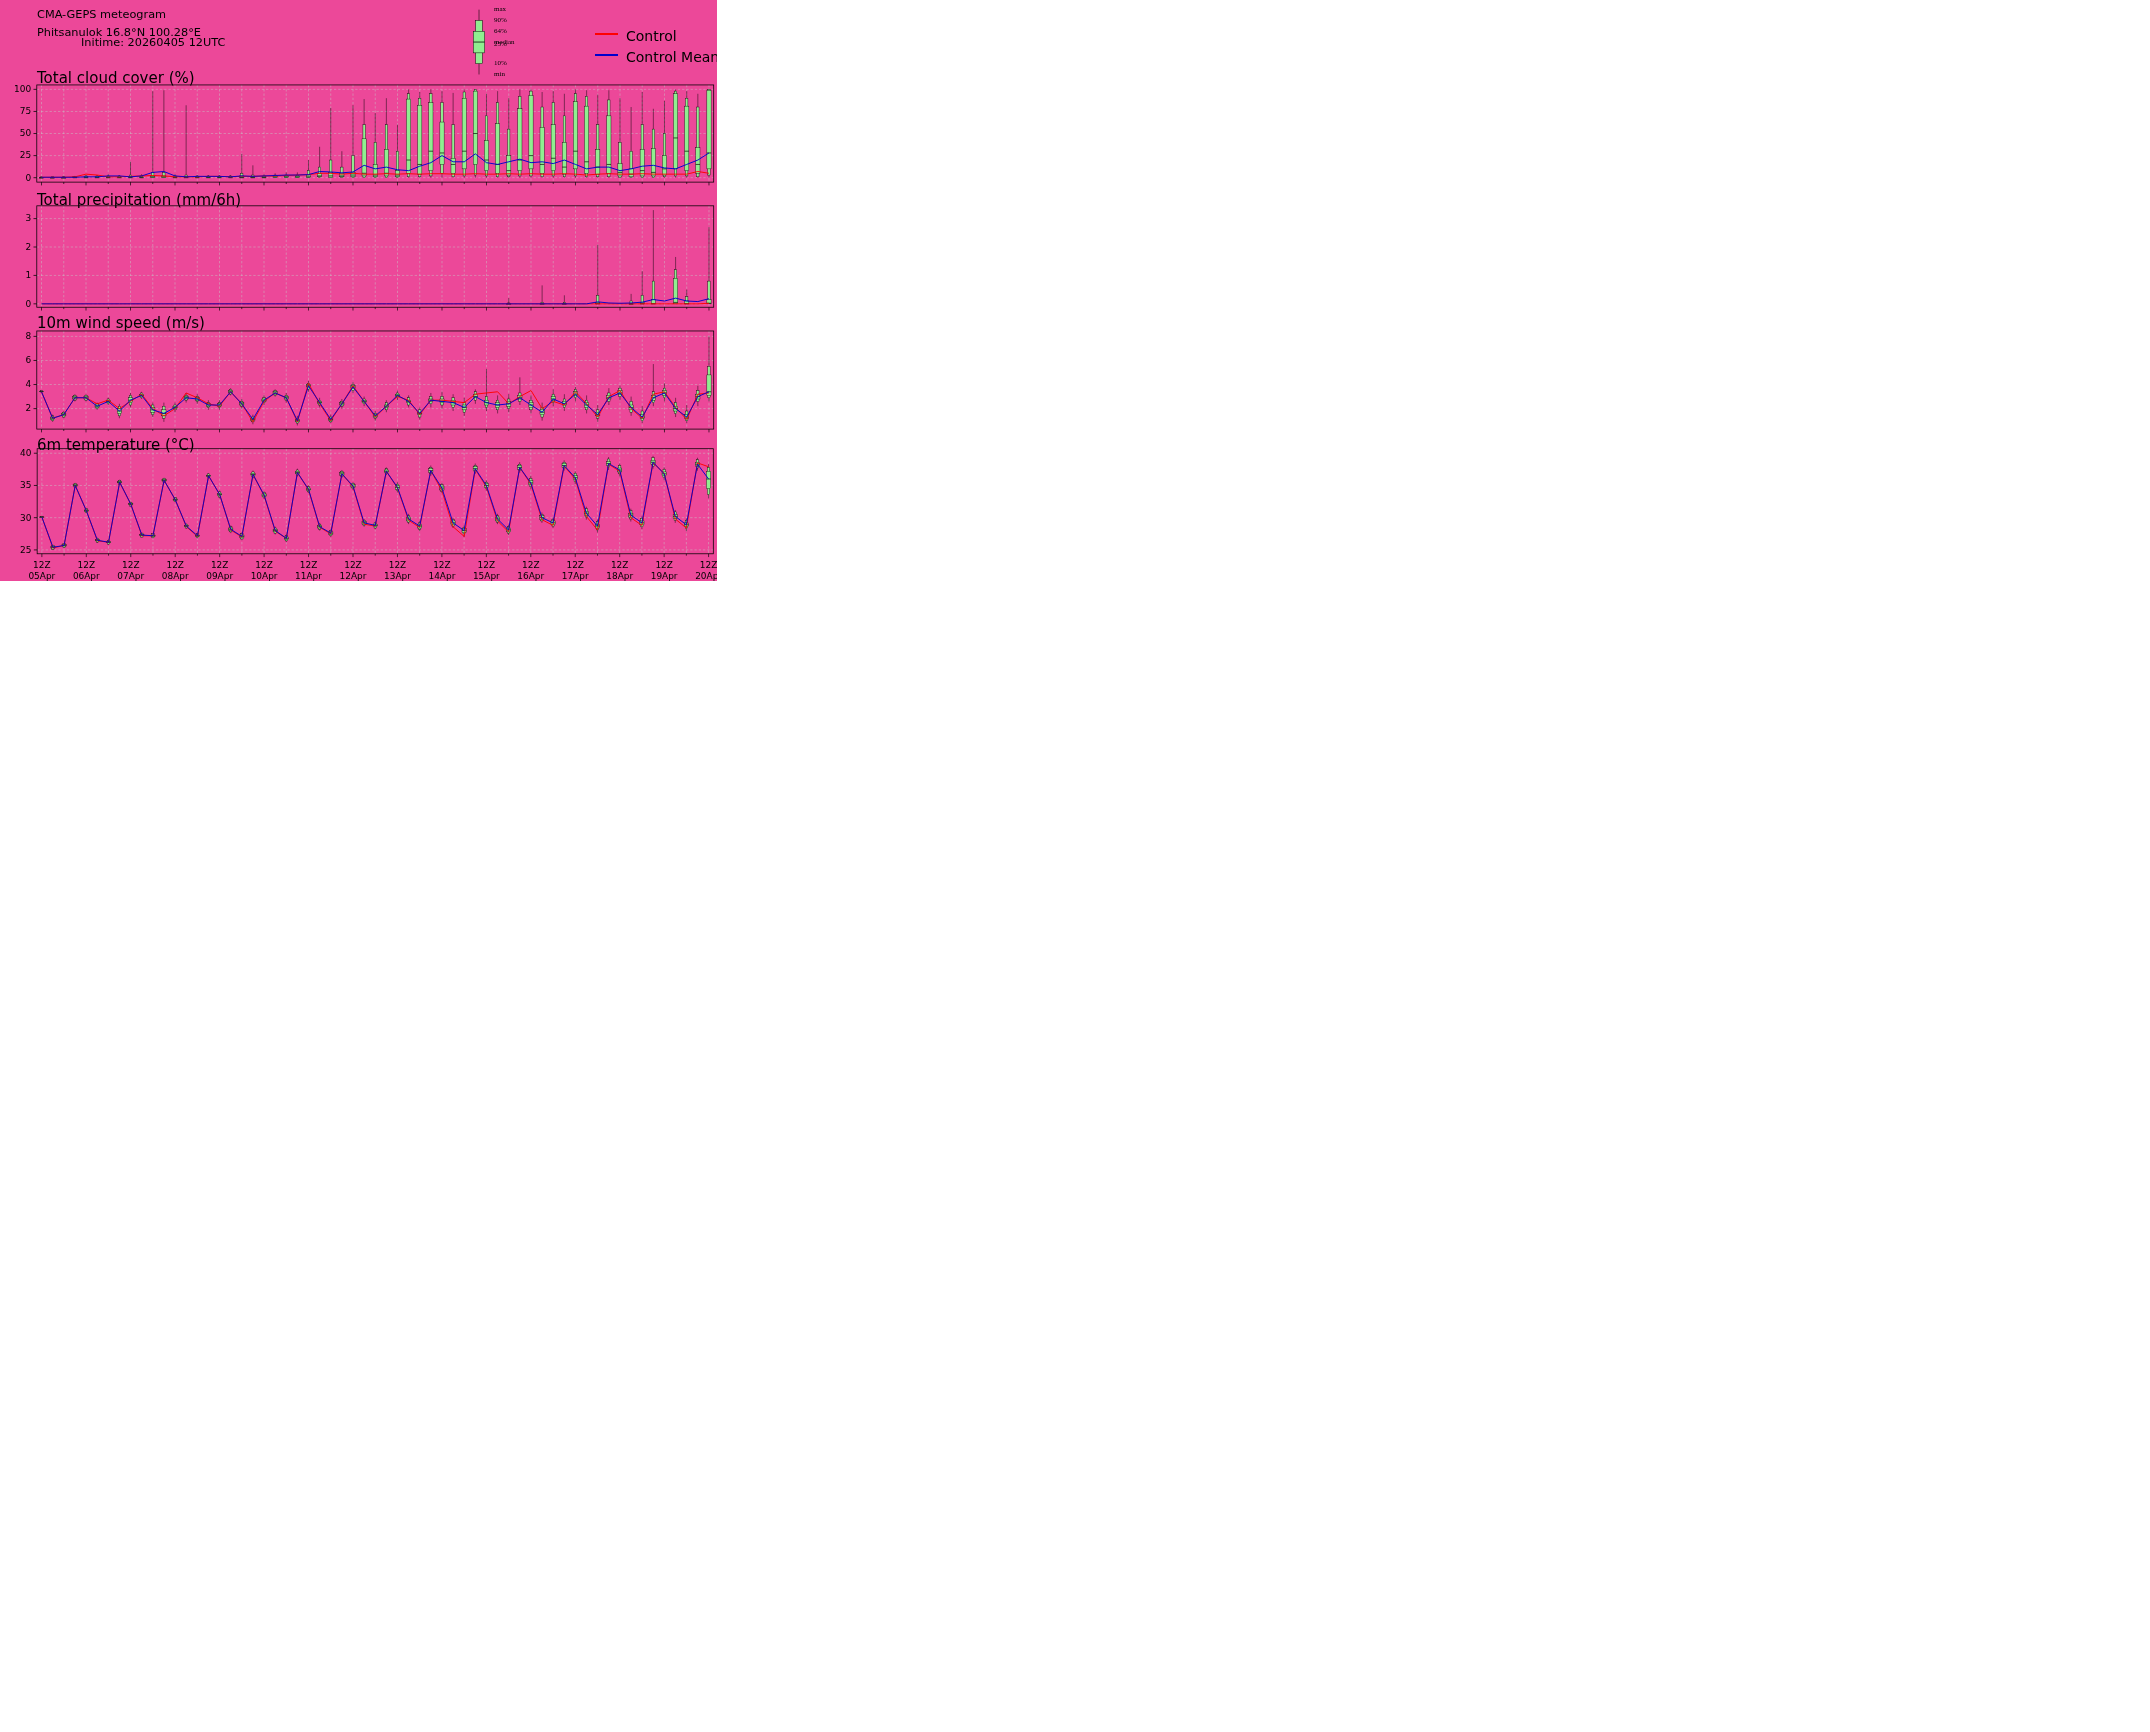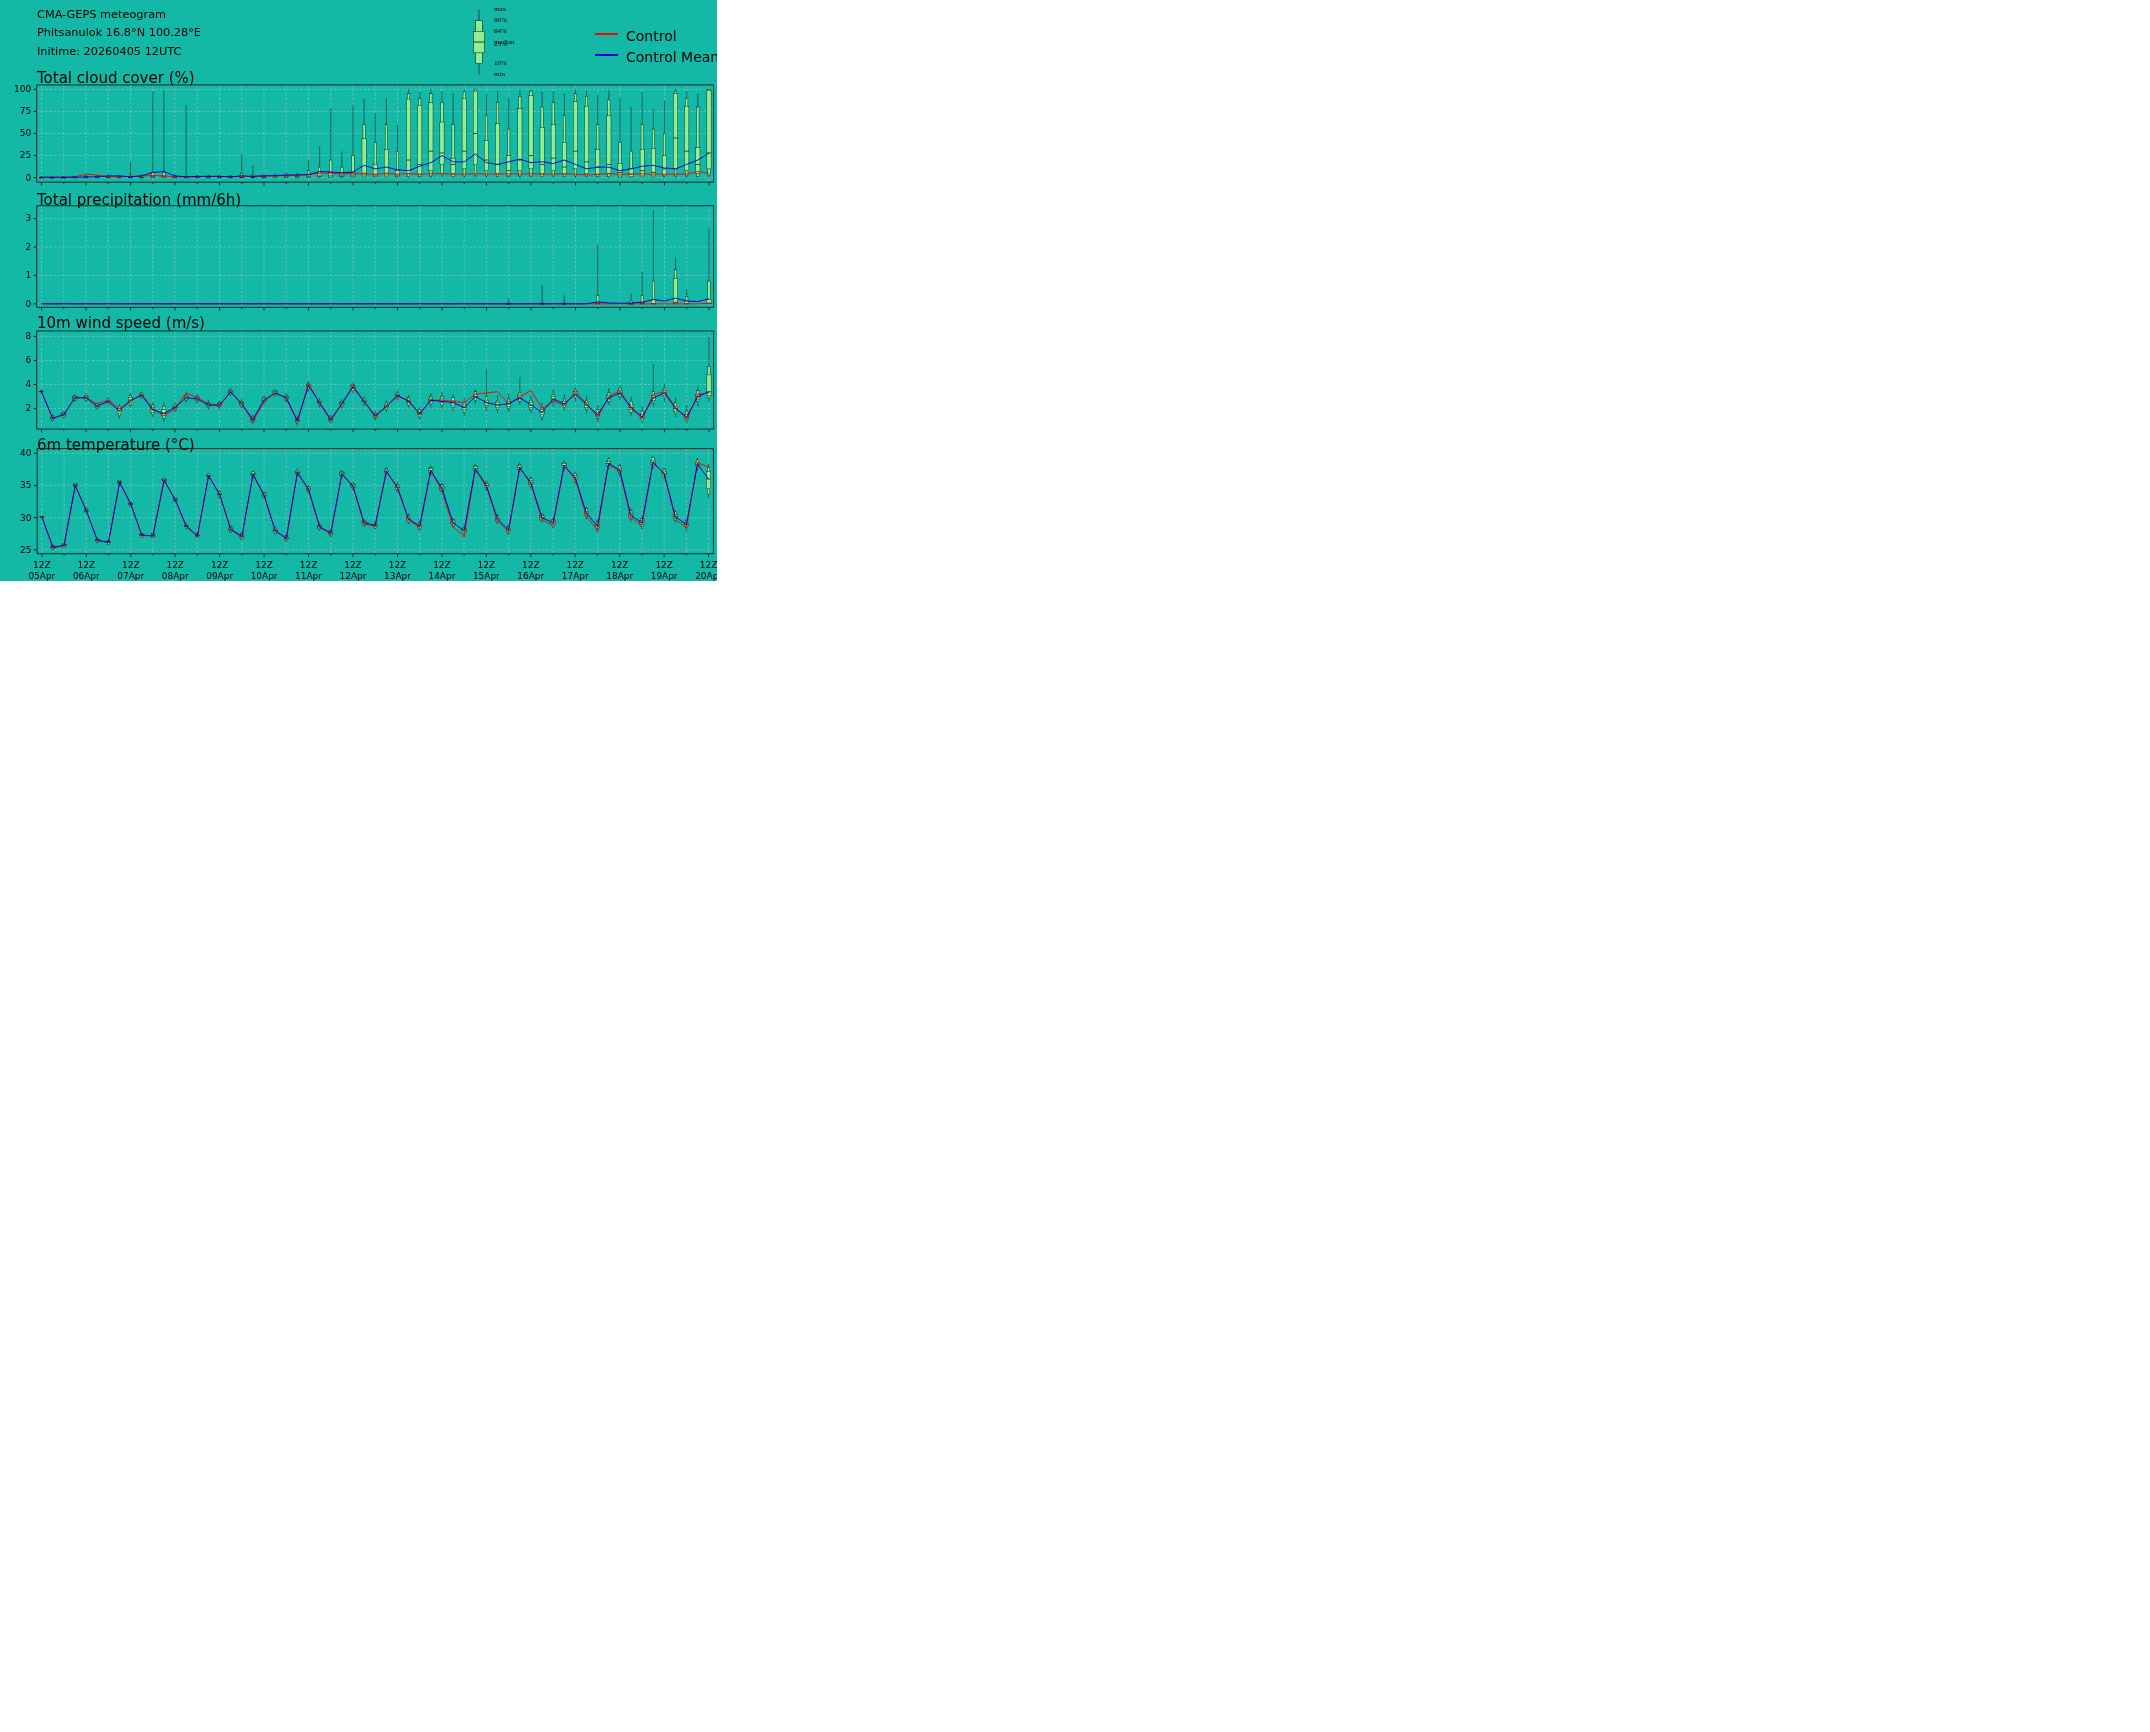--- a/index.html
+++ b/index.html
@@ -1,19 +1,19 @@
 <!DOCTYPE html>
 <html style="font-size:7.5px"><head>
 <meta charset="utf-8">
 <style>
   html,body{margin:0;padding:0;background:#fff;}
-  .page{position:relative;width:717px;height:581px;background:#14b8a6;
+  .page{position:relative;width:717px;height:581px;background:#ec4899;
         font-family:"DejaVu Sans",sans-serif;color:#000;overflow:hidden;}
   .hdr div{position:absolute;left:37px;font-size:11.3px;white-space:nowrap;}
-  .h-title{top:7.5px;} .h-loc{top:26.4px;} .h-init{top:45px;}
+  .h-title{top:7.5px;} .h-loc{top:26.4px;} .h-init{top:36px;margin-left:44px;}
   .ptitle{position:absolute;left:37px;font-size:15px;white-space:nowrap;}
   svg{position:absolute;left:0;}
   svg text{font-family:"DejaVu Sans",sans-serif;fill:#000;}
   .glabel{position:absolute;left:494px;font-size:7px;white-space:nowrap;font-family:Liberation Serif, serif;}
   .lg-entry{position:absolute;white-space:nowrap;}
   .swatch{position:absolute;width:22.6px;height:1.4px;top:4.2px;left:0;}
   .lg-text{position:absolute;left:31px;top:-0.9px;font-size:14px;}
   .boxfill{fill:#90ee90;stroke:#000;stroke-width:1;}
 </style>
 </head>

